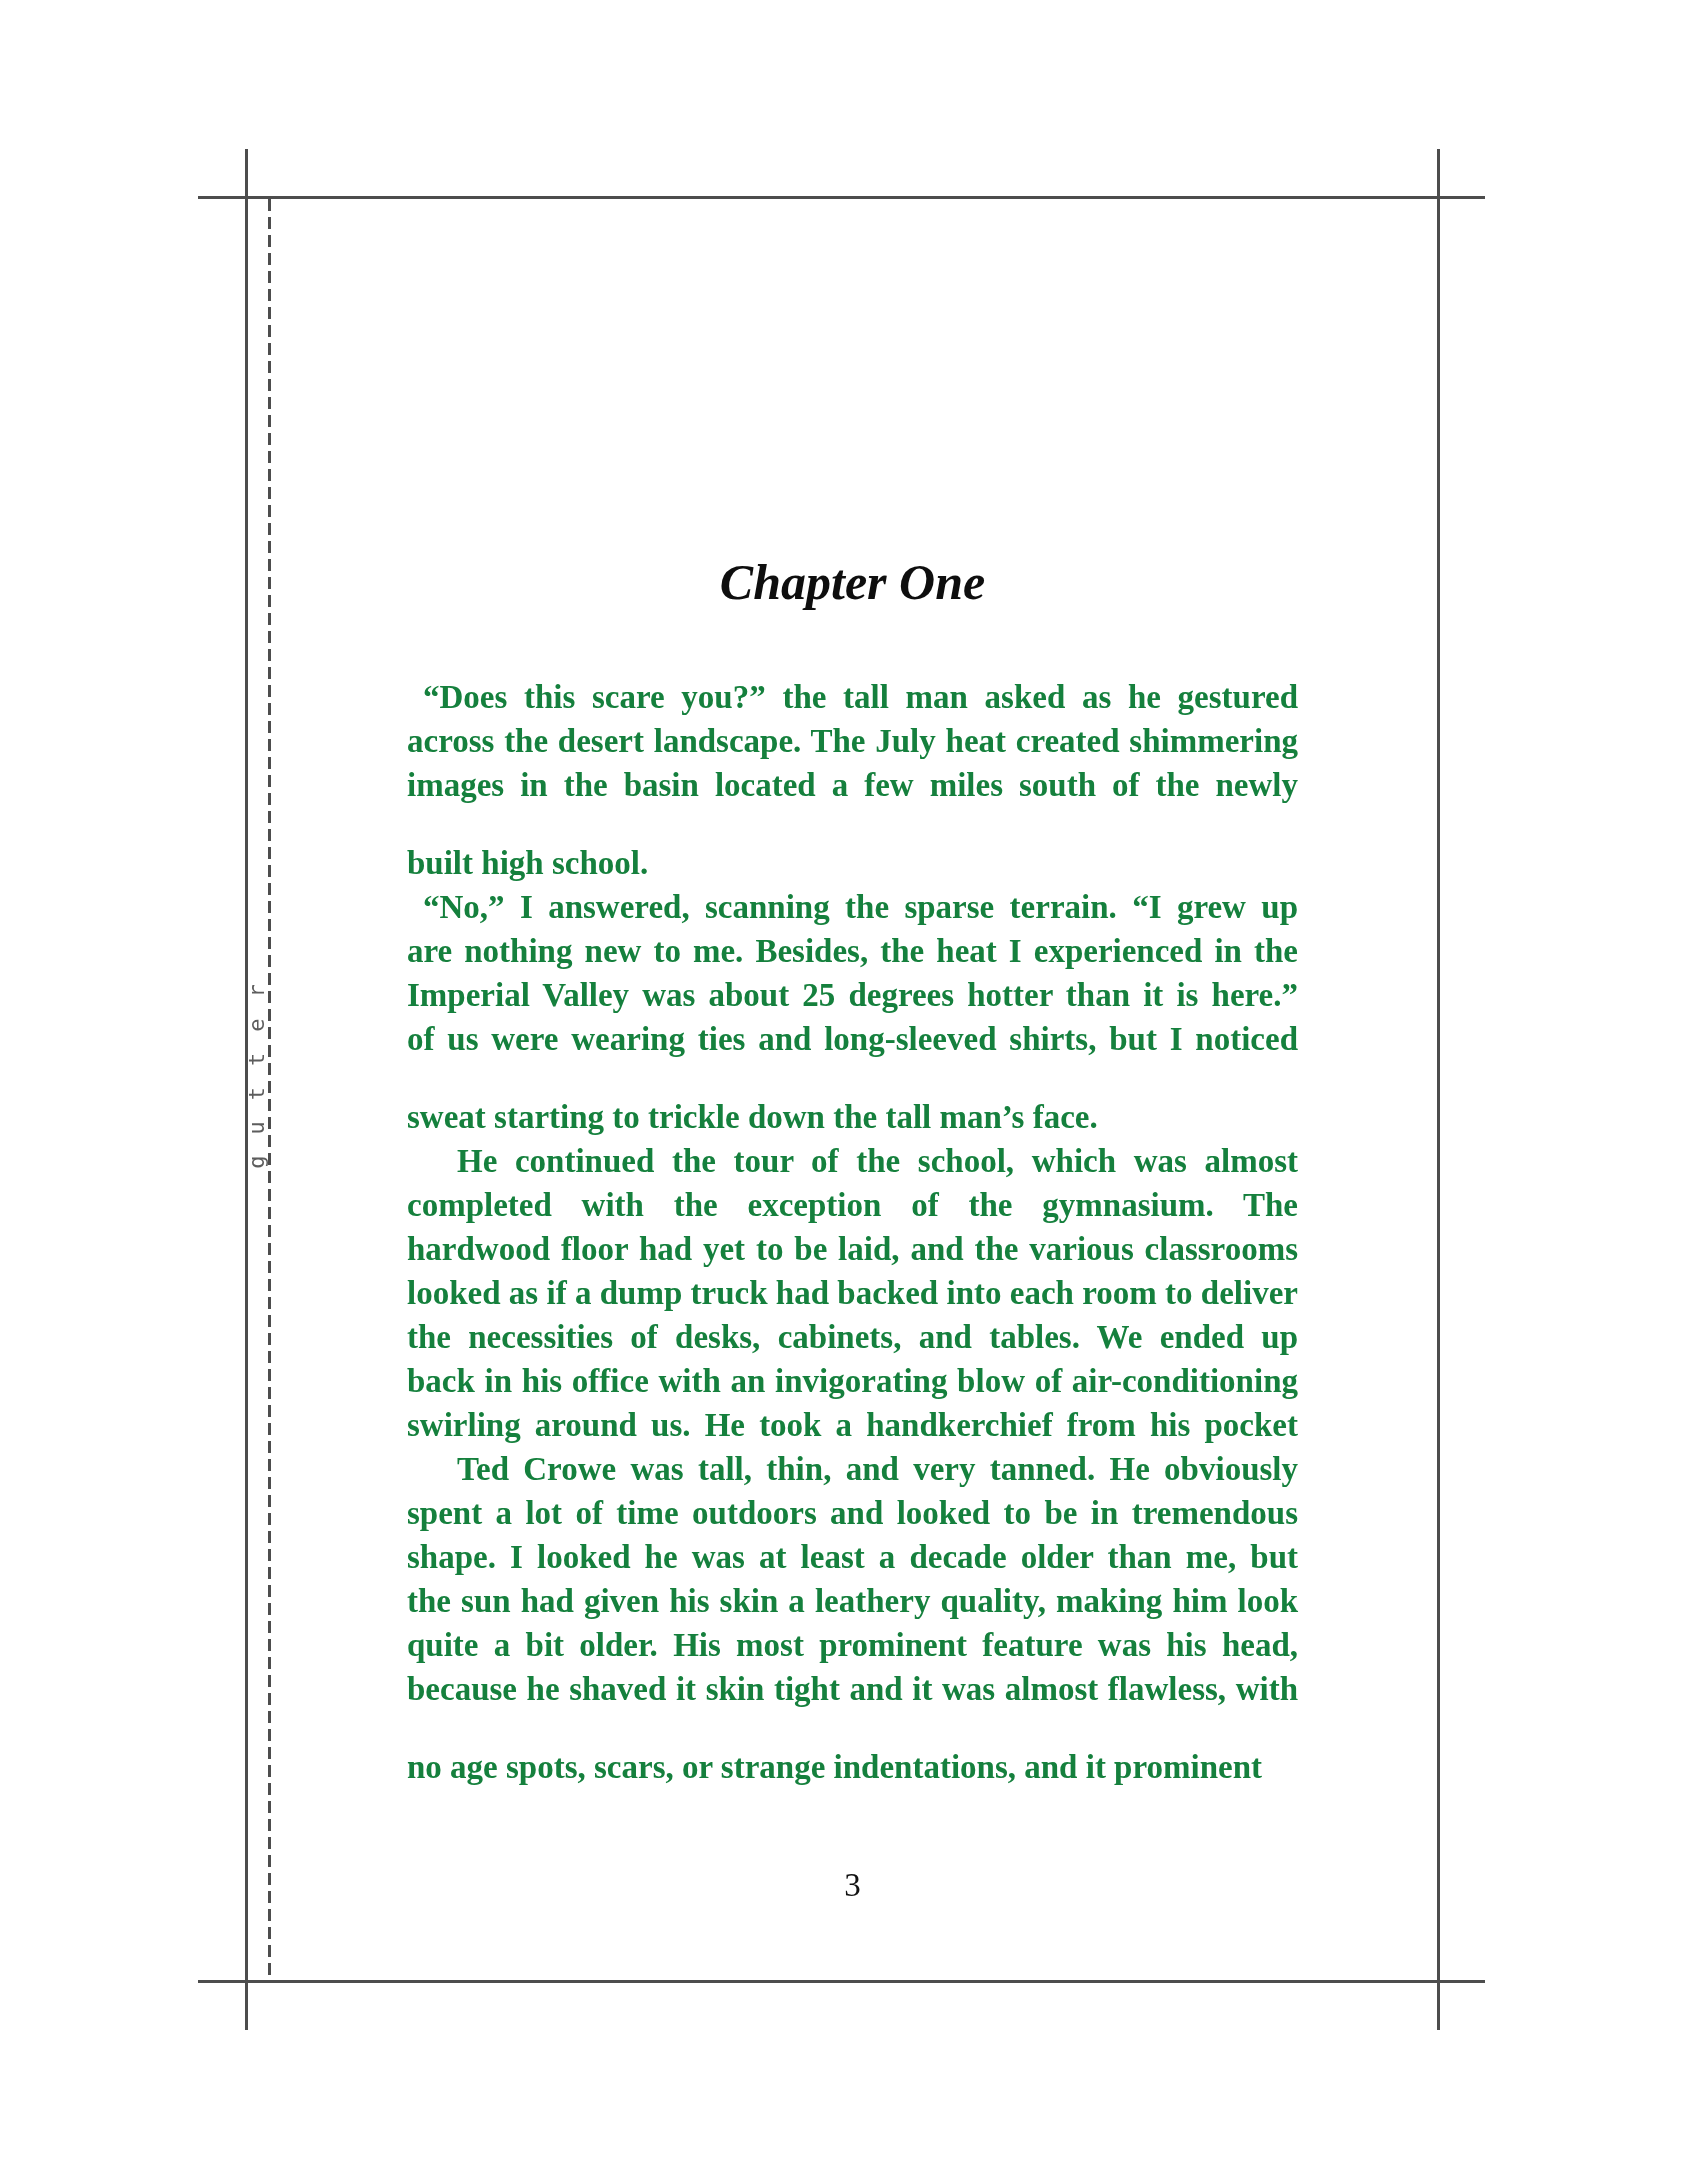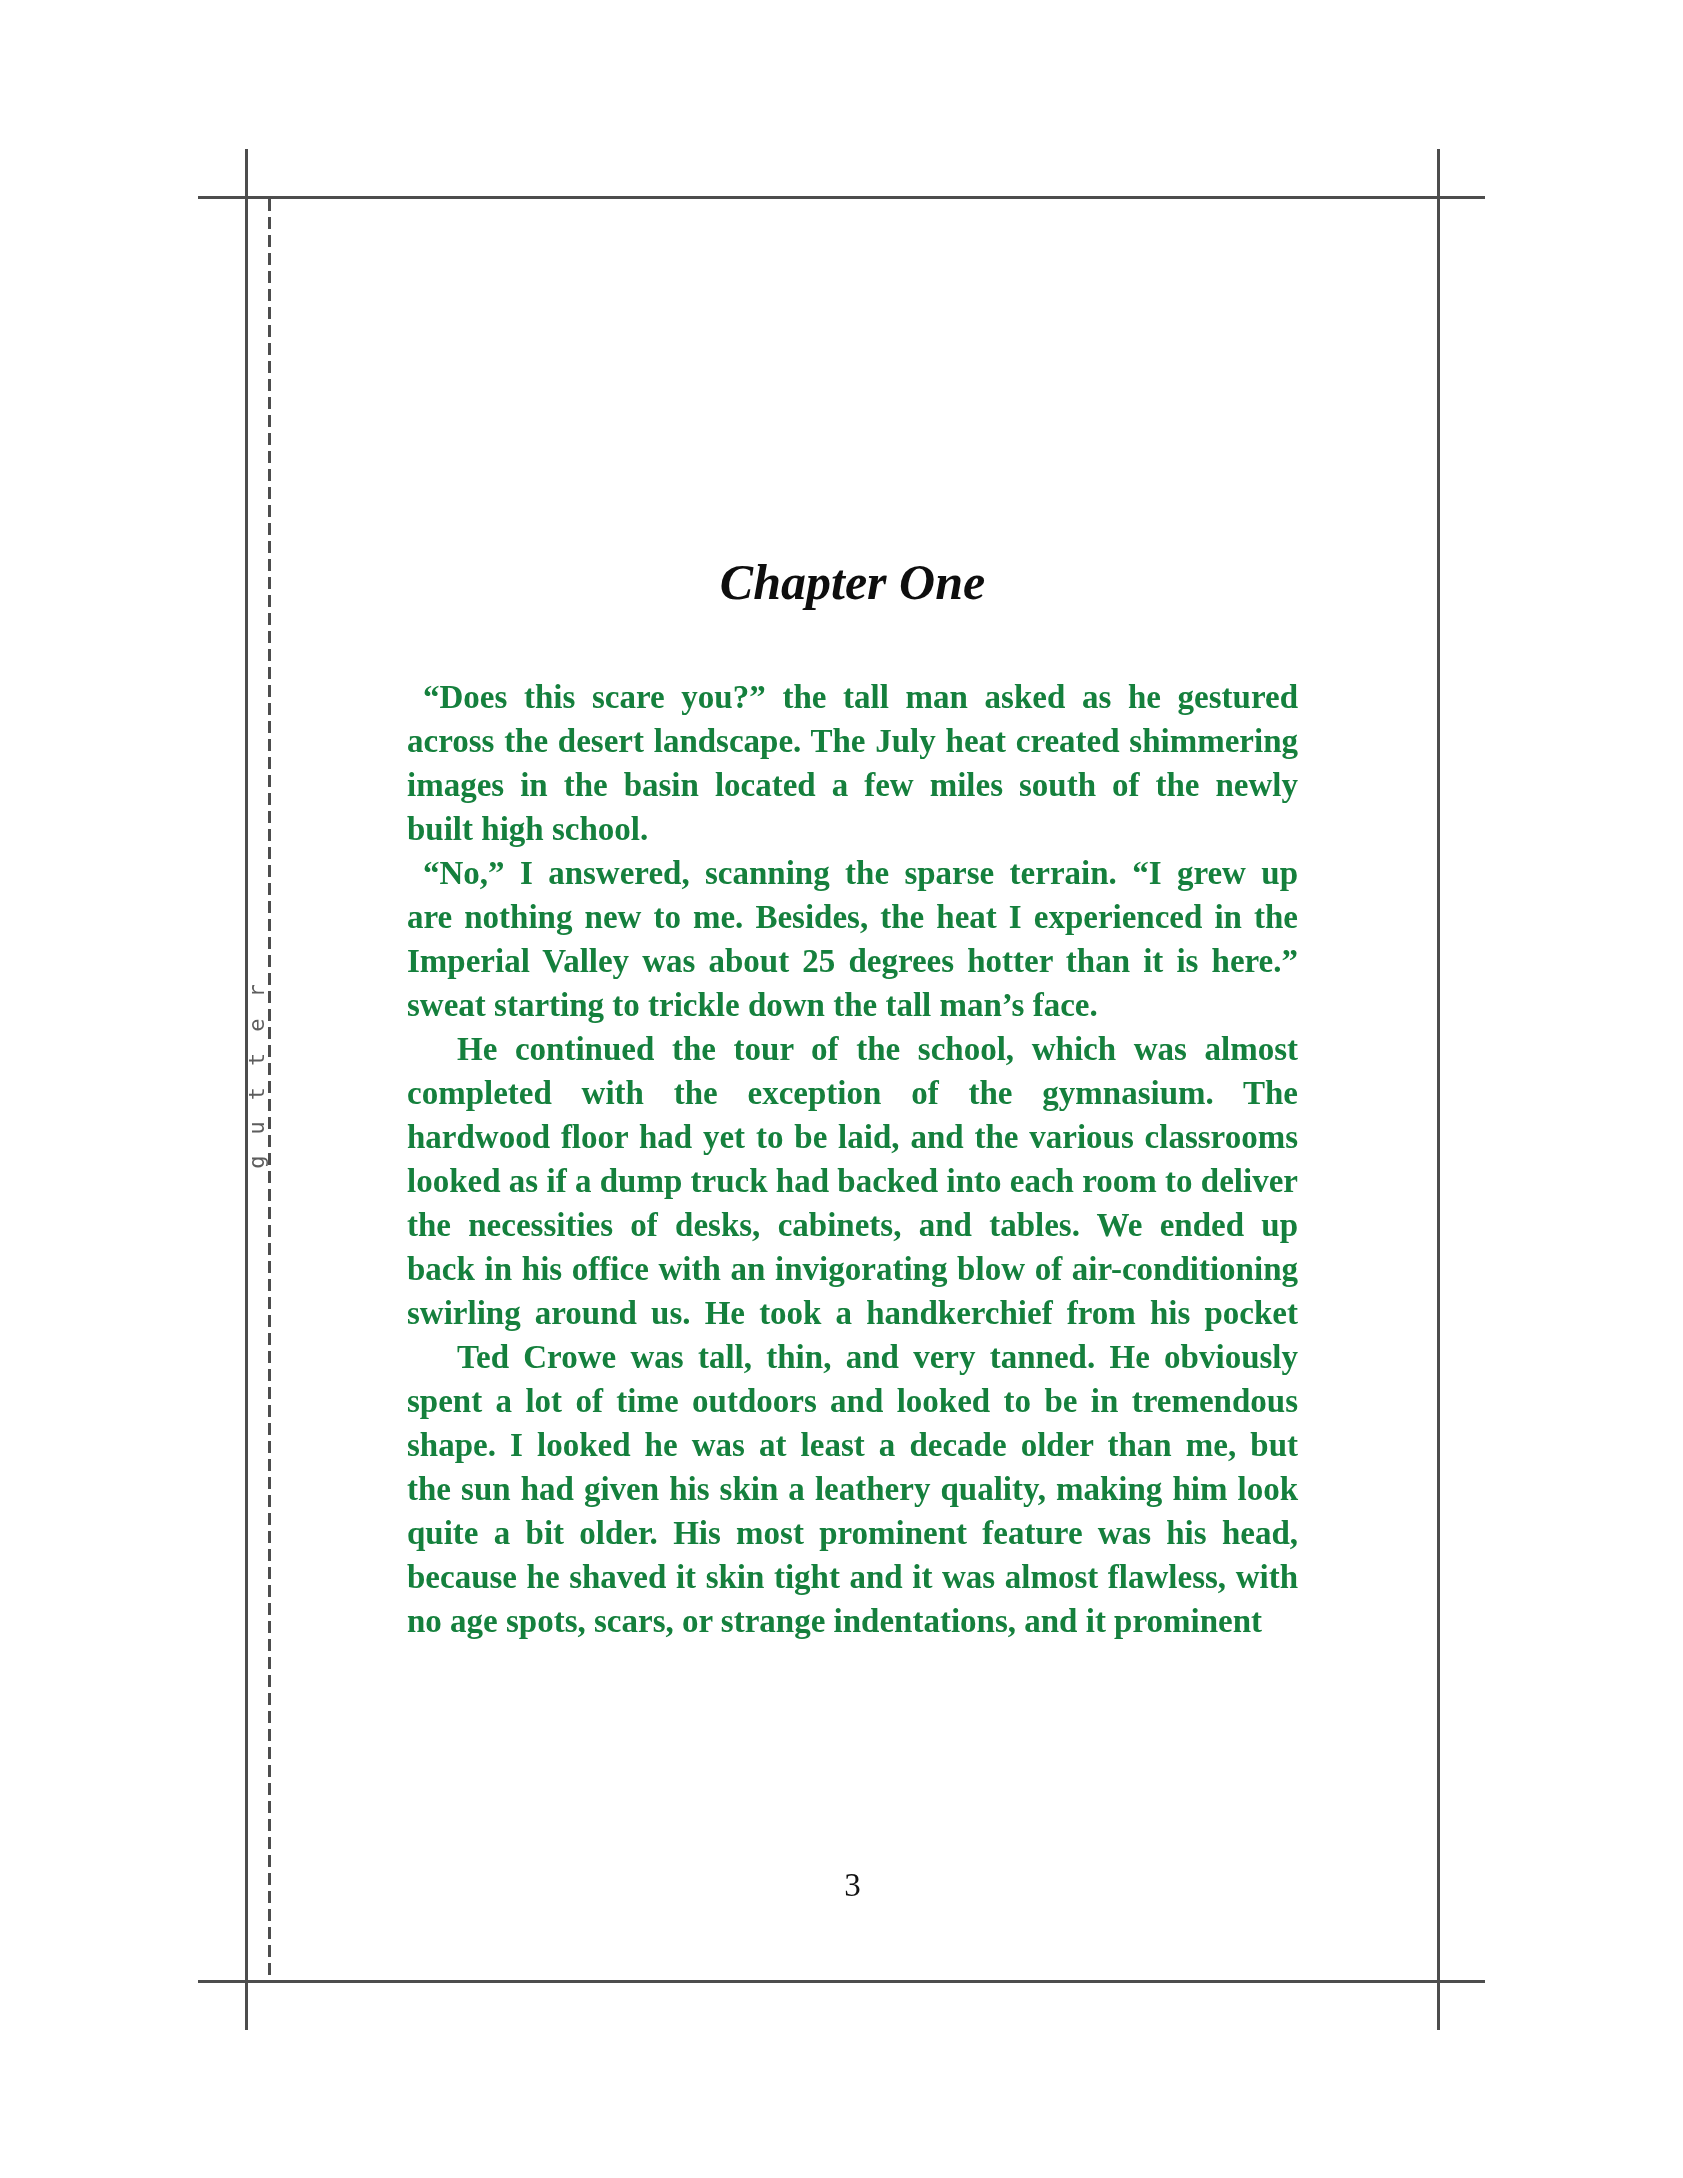--- a/index.html
+++ b/index.html
@@ -84,20 +84,21 @@
     color: #15803d;
     font-weight: bold;
   }
   .body-line {
     text-align: justify;
     text-align-last: justify;
   }
   .body-line.para-end {
     text-align: right;
     text-align-last: left;
+    margin-top: 34px;
   }
   .body-line.para-start { text-indent: 50px; }
   .body-line.para-start.quote-start { text-indent: 16px; }
 
   .page-number {
     position: absolute;
     top: 1863px;
     left: 0;
     width: 100%;
     text-align: center;
@@ -124,20 +125,21 @@
     <h1 class="chapter-title">Chapter One</h1>
 
     <div class="body-text" id="body-text">
         <div class="body-line para-start quote-start">“Does this scare you?” the tall man asked as he gestured</div>
         <div class="body-line">across the desert landscape. The July heat created shimmering</div>
         <div class="body-line">images in the basin located a few miles south of the newly</div>
         <div class="body-line para-end">built high school.</div>
         <div class="body-line para-start quote-start">“No,” I answered, scanning the sparse terrain. “I grew up</div>
         <div class="body-line">are nothing new to me. Besides, the heat I experienced in the</div>
         <div class="body-line">Imperial Valley was about 25 degrees hotter than it is here.”</div>
+        <div class="body-line">of us were wearing ties and long-sleeved shirts, but I noticed</div>
         <div class="body-line para-end">sweat starting to trickle down the tall man’s face.</div>
         <div class="body-line para-start">He continued the tour of the school, which was almost</div>
         <div class="body-line">completed with the exception of the gymnasium. The</div>
         <div class="body-line">hardwood floor had yet to be laid, and the various classrooms</div>
         <div class="body-line">looked as if a dump truck had backed into each room to deliver</div>
         <div class="body-line">the necessities of desks, cabinets, and tables. We ended up</div>
         <div class="body-line">back in his office with an invigorating blow of air-conditioning</div>
         <div class="body-line">swirling around us. He took a handkerchief from his pocket</div>
         <div class="body-line para-start">Ted Crowe was tall, thin, and very tanned. He obviously</div>
         <div class="body-line">spent a lot of time outdoors and looked to be in tremendous</div>

